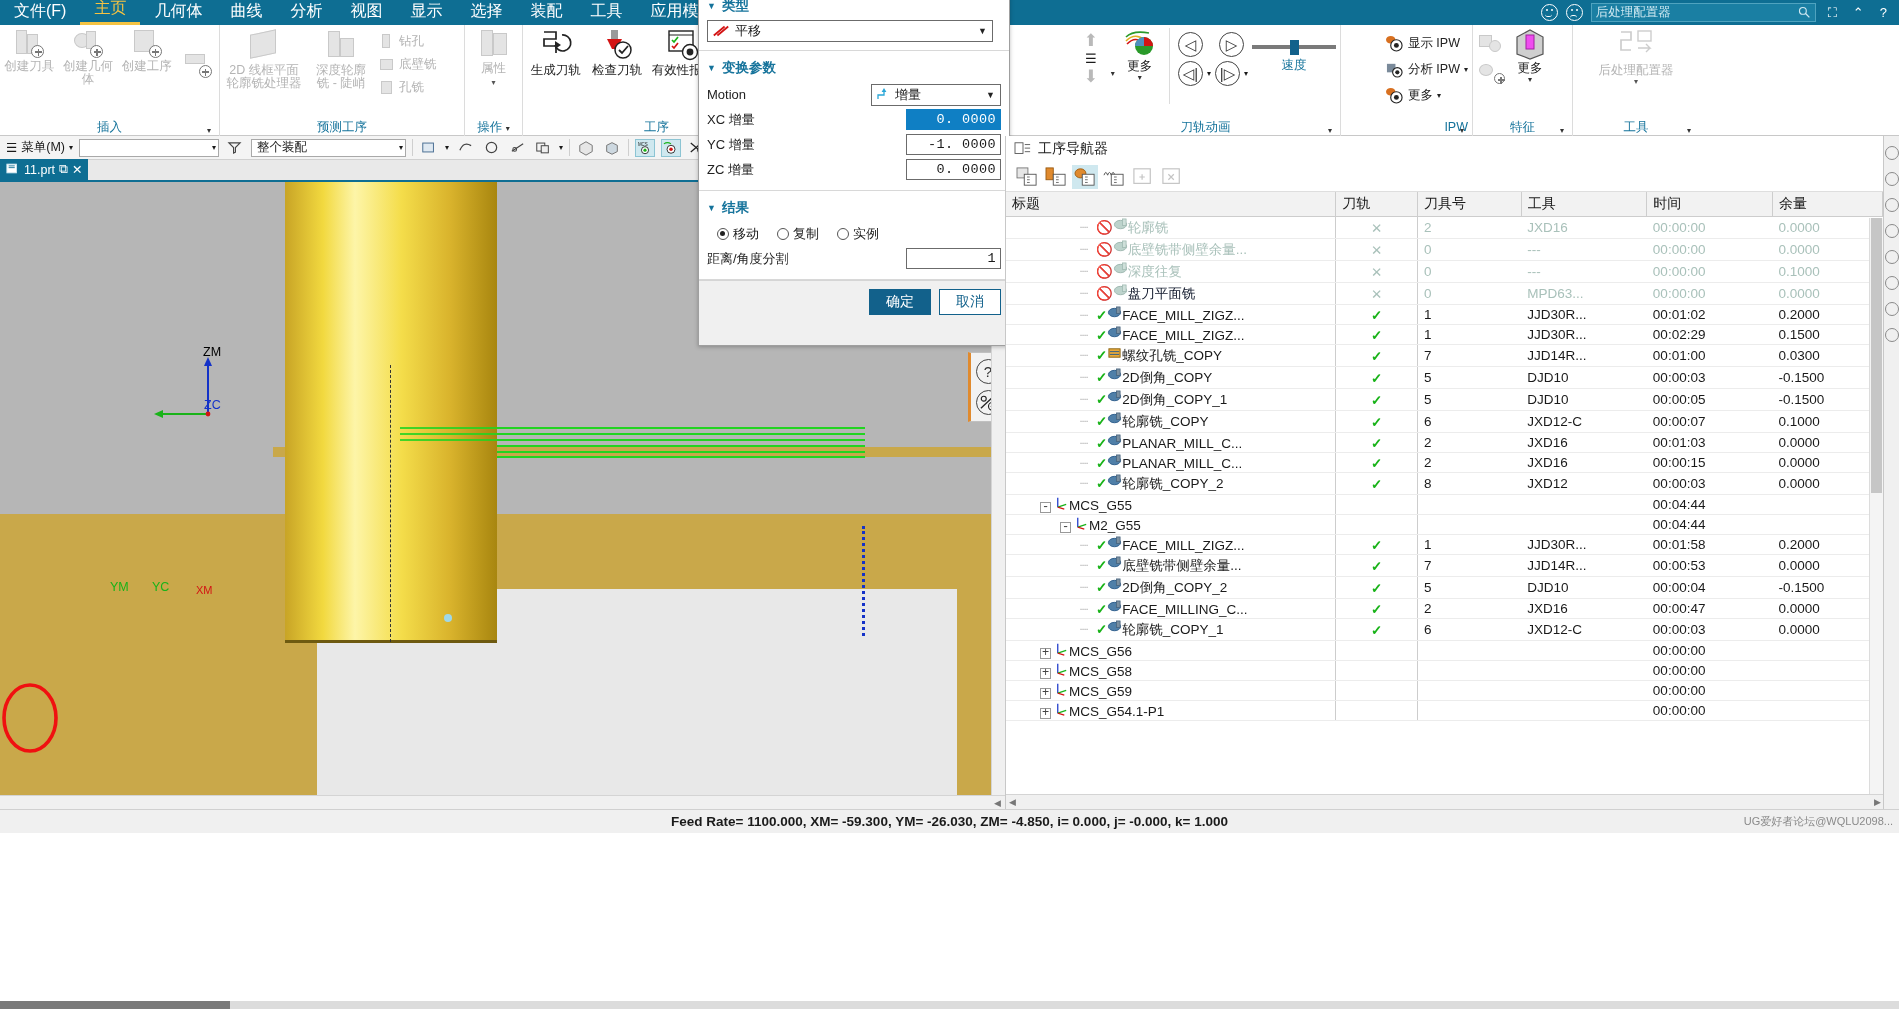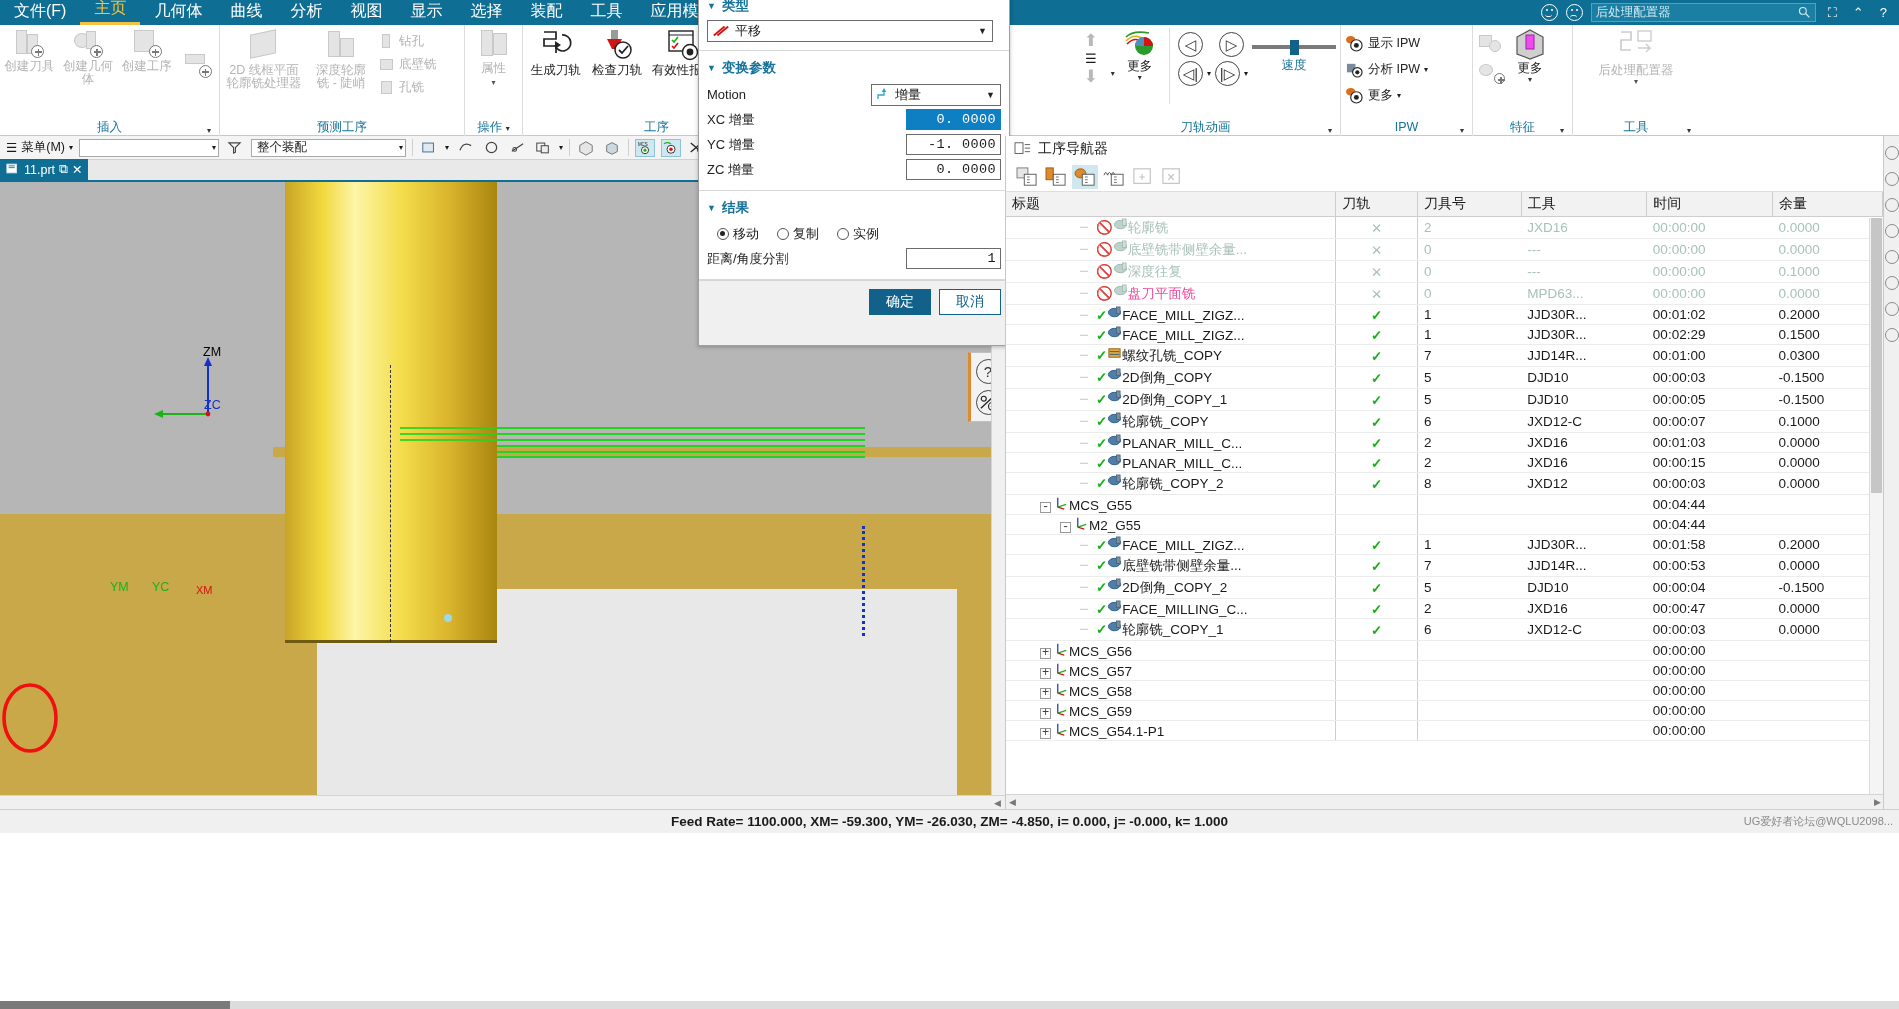--- a/index.html
+++ b/index.html
@@ -462,21 +462,21 @@
         </div>
         <span style="color:#15739b;font-size:12.5px;margin-top:3px;">速度</span>
       </div>
     </div>
     <div class="rgroup-label">
       <span>刀轨动画</span>
       <span class="arrow">▾</span>
     </div>
   </div>
 
-  <div class="rgroup" style="width:132px;">
+  <div class="rgroup" style="width:132px;align-items:flex-end;">
     <div class="rgroup-items" style="flex-direction:column;gap:3px;padding-top:4px;">
       <div class="smallrow">
         <svg width="19" height="17" viewBox="0 0 20 18">
             <ellipse cx="6" cy="5" rx="5" ry="4" fill="#d87020"></ellipse>
             <circle cx="12" cy="11" r="6" fill="#fff" stroke="#222" stroke-width="1.2"></circle>
             <circle cx="12" cy="11" r="2.6" fill="#222"></circle>
           </svg>
         <span>显示 IPW</span>
       </div>
       <div class="smallrow">
@@ -905,21 +905,21 @@
             <td class="" style="color: rgb(169, 193, 186);">0</td>
             <td class="" style="color: rgb(169, 193, 186);">---</td>
             <td class="" style="color: rgb(169, 193, 186);">00:00:00</td>
             <td class="" style="color: rgb(169, 193, 186);">0.1000</td>
           </tr>
           <tr class="dimrow">
             <td class="colsep">
               <div class="title-cell" style="padding-left:68px;"><span style="display:inline-block;width:16px;border-top:0;color:#bbb;">┈</span><span class="ban">🚫</span><svg width="15" height="14" viewBox="0 0 16 15">
                   <ellipse cx="8" cy="7" rx="6.5" ry="4.5" fill="#bdd3cc" stroke="#9cb6ae" stroke-width="1"></ellipse>
                   <rect x="10" y="1" width="4" height="7" fill="#cfe0da" stroke="#9cb6ae" stroke-width=".8"></rect>
-                </svg><span style="color:#ec4899;">盘刀平面铣</span></div>
+                </svg><span style="color:#0f172a;">盘刀平面铣</span></div>
             </td>
             <td class="colsep" style="color: rgb(169, 193, 186);">
               <span style="display:block;text-align:center;"><span class="nox">✕</span></span>
             </td>
             <td class="" style="color: rgb(169, 193, 186);">0</td>
             <td class="" style="color: rgb(169, 193, 186);">MPD63...</td>
             <td class="" style="color: rgb(169, 193, 186);">00:00:00</td>
             <td class="" style="color: rgb(169, 193, 186);">0.0000</td>
           </tr>
           <tr>
@@ -1164,36 +1164,20 @@
             <td class="">00:00:03</td>
             <td class="">0.0000</td>
           </tr>
           <tr>
             <td class="colsep">
               <div class="title-cell" style="padding-left:28px;"><span class="tnode" style="border:1px solid #999;display:inline-block;width:11px;height:11px;line-height:9px;text-align:center;margin-right:3px;">+</span><svg width="15" height="14" viewBox="0 0 16 15">
                   <line x1="4" y1="12" x2="4" y2="2" stroke="#1432c8" stroke-width="1.3"></line>
                   <line x1="4" y1="12" x2="13" y2="9" stroke="#19b319" stroke-width="1.3"></line>
                   <line x1="4" y1="12" x2="11" y2="14" stroke="#d31414" stroke-width="1.3"></line>
                 </svg><span style="">MCS_G56</span></div>
-            </td>
-            <td class="colsep">
-              <span style="display:block;text-align:center;"></span>
-            </td>
-            <td class=""></td>
-            <td class=""></td>
-            <td class="">00:00:00</td>
-            <td class=""></td>
-          </tr>
-          <tr>
-            <td class="colsep">
-              <div class="title-cell" style="padding-left:28px;"><span class="tnode" style="border:1px solid #999;display:inline-block;width:11px;height:11px;line-height:9px;text-align:center;margin-right:3px;">+</span><svg width="15" height="14" viewBox="0 0 16 15">
-                  <line x1="4" y1="12" x2="4" y2="2" stroke="#1432c8" stroke-width="1.3"></line>
-                  <line x1="4" y1="12" x2="13" y2="9" stroke="#19b319" stroke-width="1.3"></line>
-                  <line x1="4" y1="12" x2="11" y2="14" stroke="#d31414" stroke-width="1.3"></line>
-                </svg><span style="">MCS_G57</span></div>
             </td>
             <td class="colsep">
               <span style="display:block;text-align:center;"></span>
             </td>
             <td class=""></td>
             <td class=""></td>
             <td class="">00:00:00</td>
             <td class=""></td>
           </tr>
           <tr>

